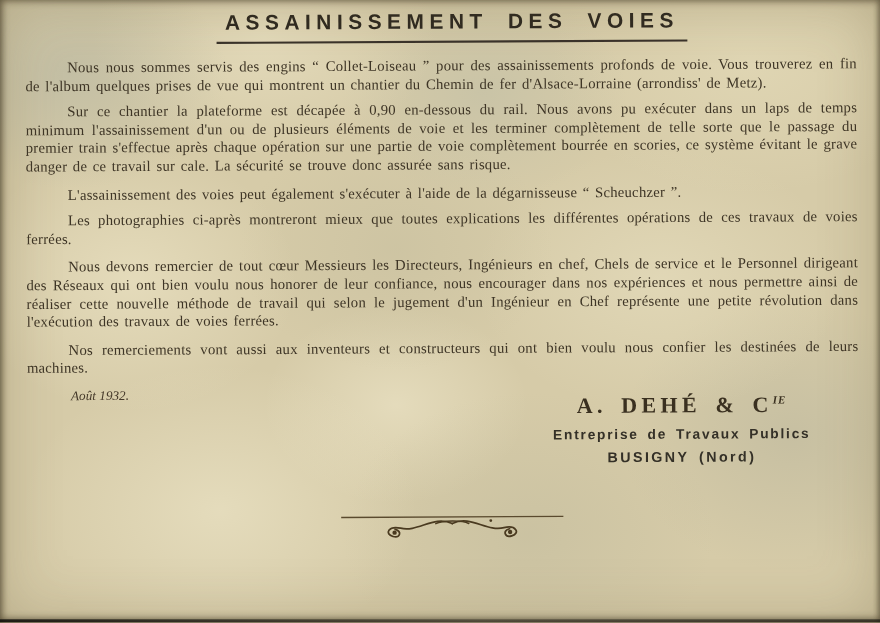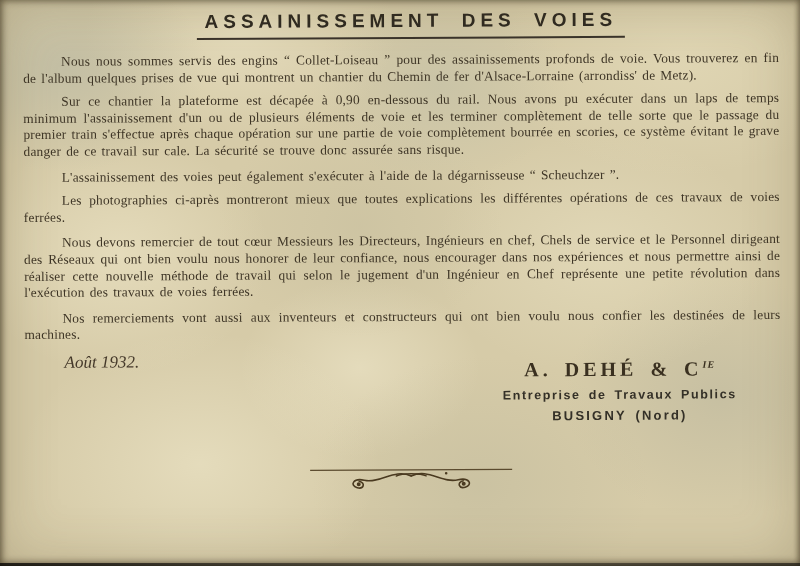--- a/index.html
+++ b/index.html
@@ -61,21 +61,21 @@
     letter-spacing: 0.2px;
     word-spacing: 1.5px;
   }
   .body-text p.gap { margin-bottom: 9px; }
   .date-sig-row {
     display: flex; align-items: flex-start; margin-top: 9px;
   }
   .doc-date {
     margin-left: 40px;
     font-style: italic;
-    font-size: 17px;
+    font-size: 12px;
     color: #45392a;
   }
   .signature {
     margin-left: auto; margin-right: 44px;
     text-align: center; margin-top: 8px;
   }
   .sig-company {
     font-family: "Liberation Serif", serif;
     font-size: 20px; font-weight: 700; letter-spacing: 4px;
     color: #3a3020; word-spacing: 4px;

